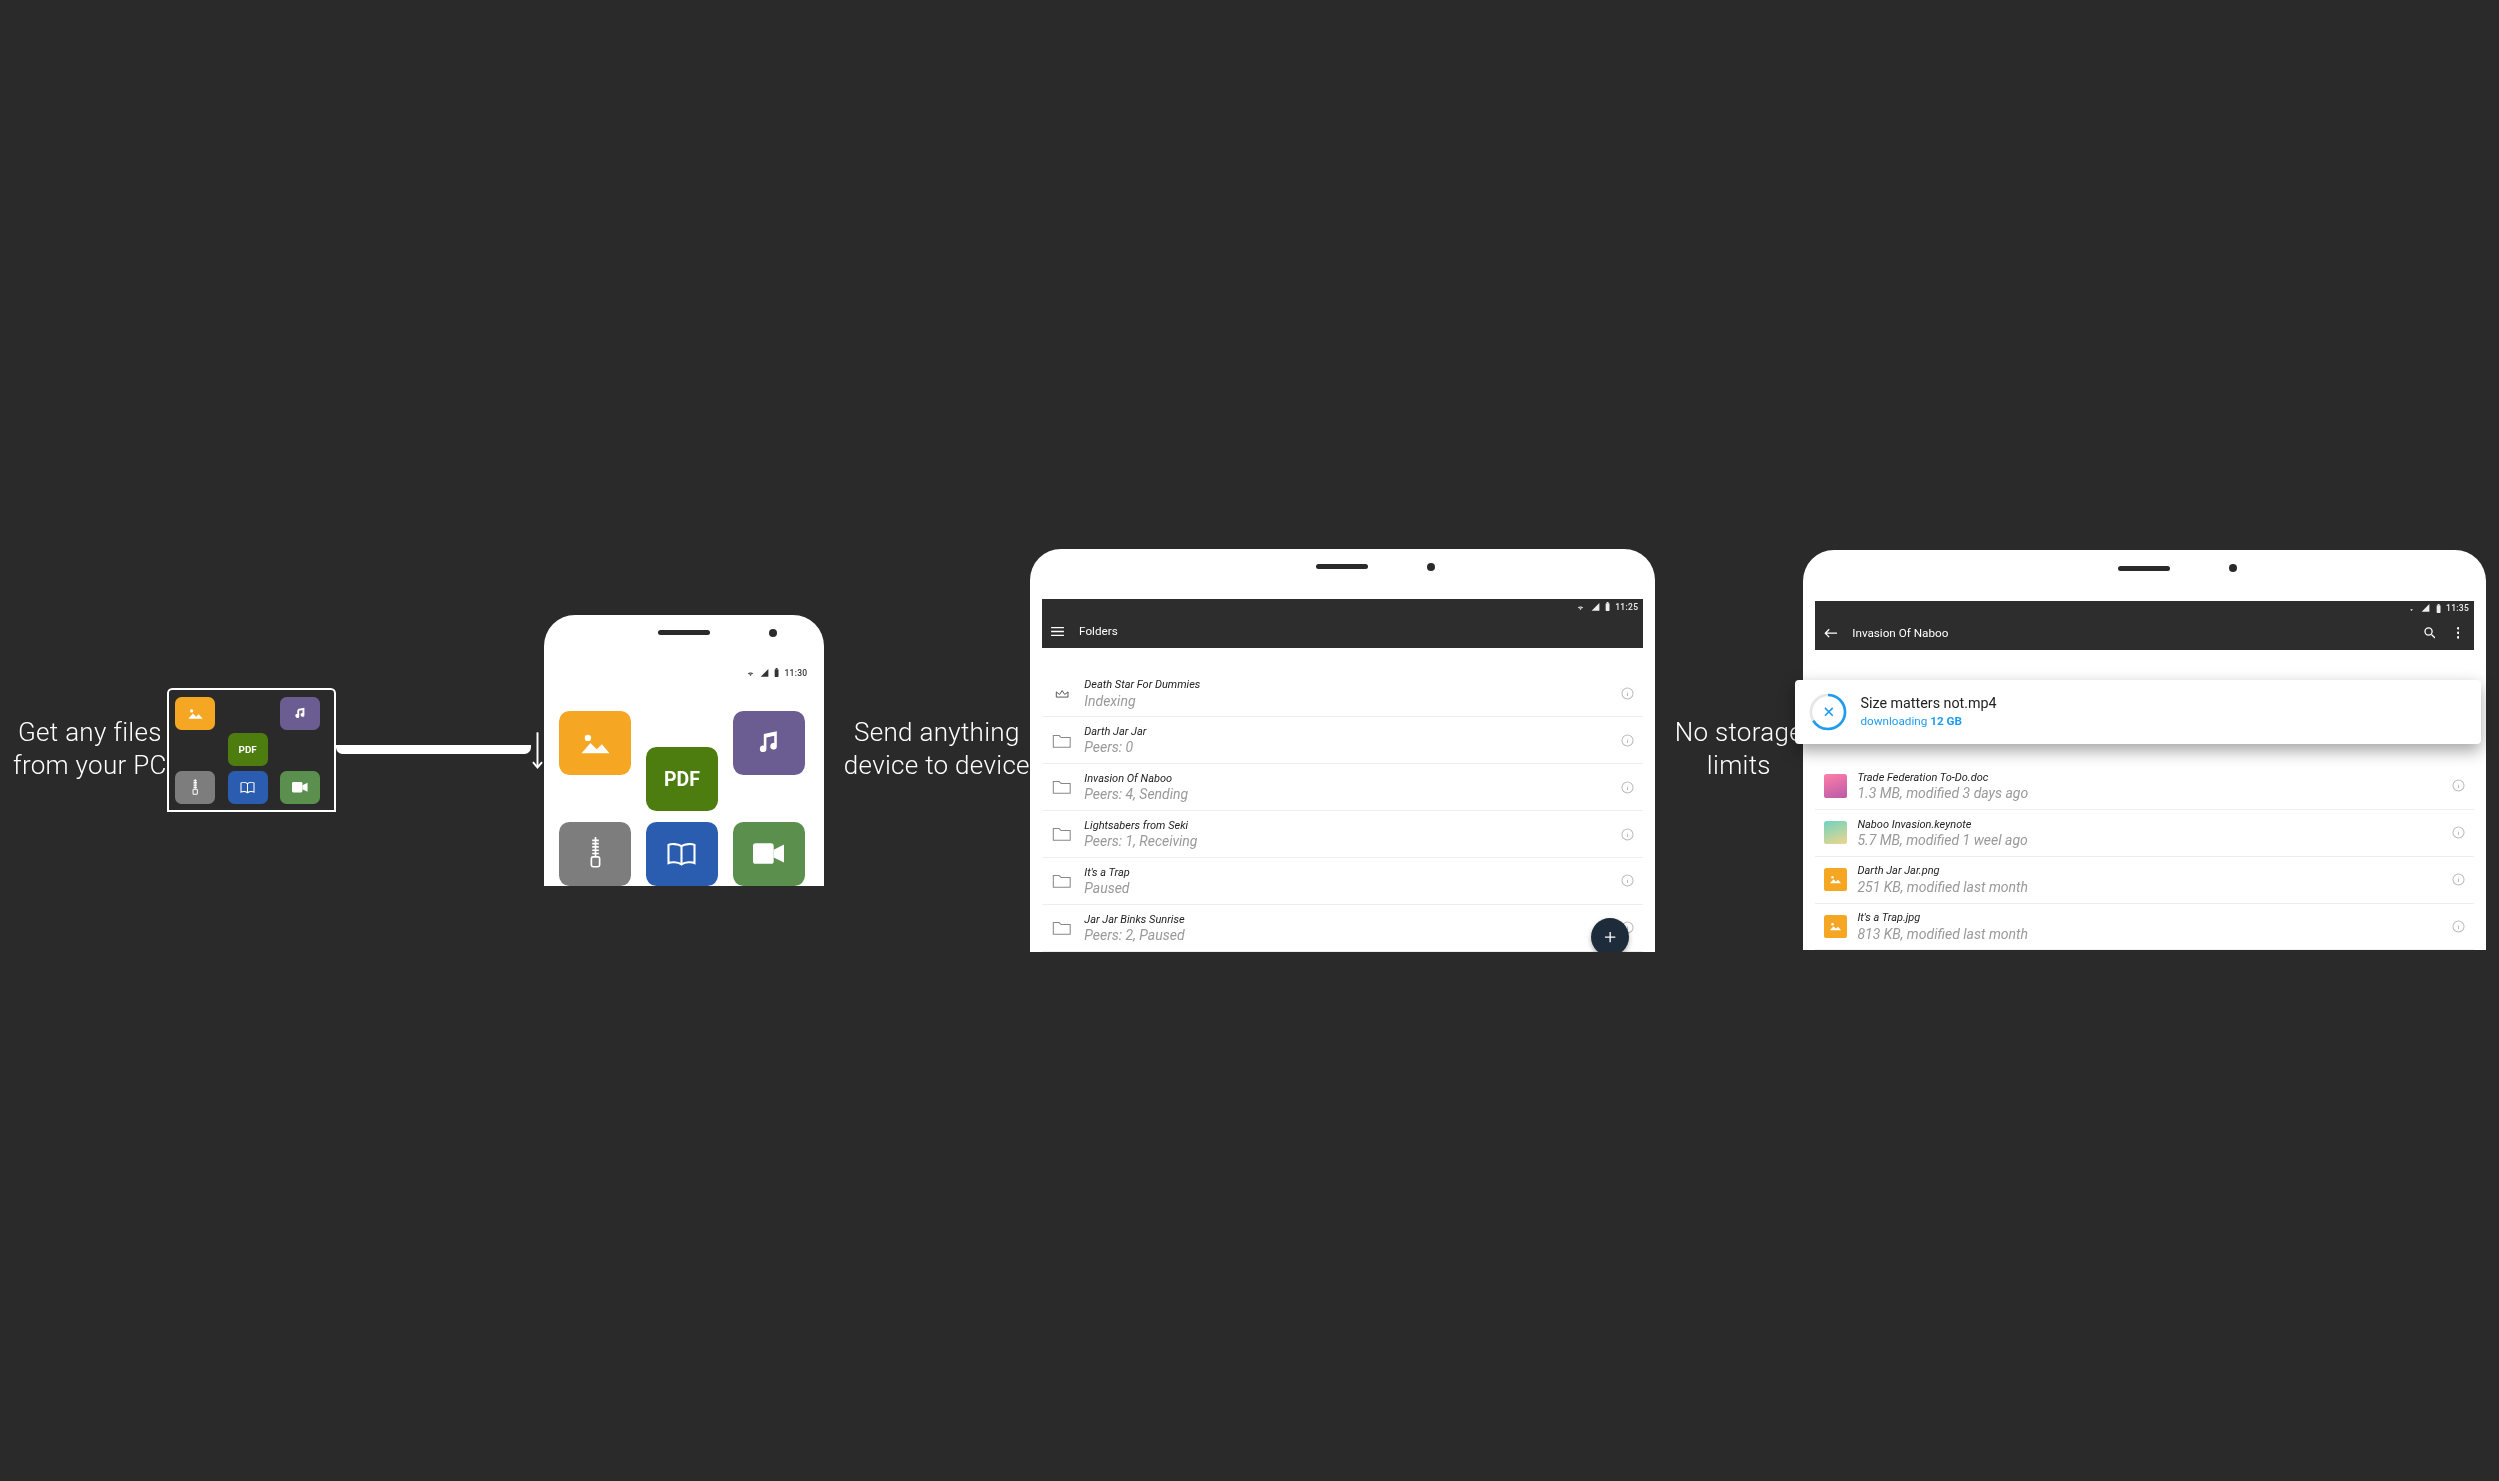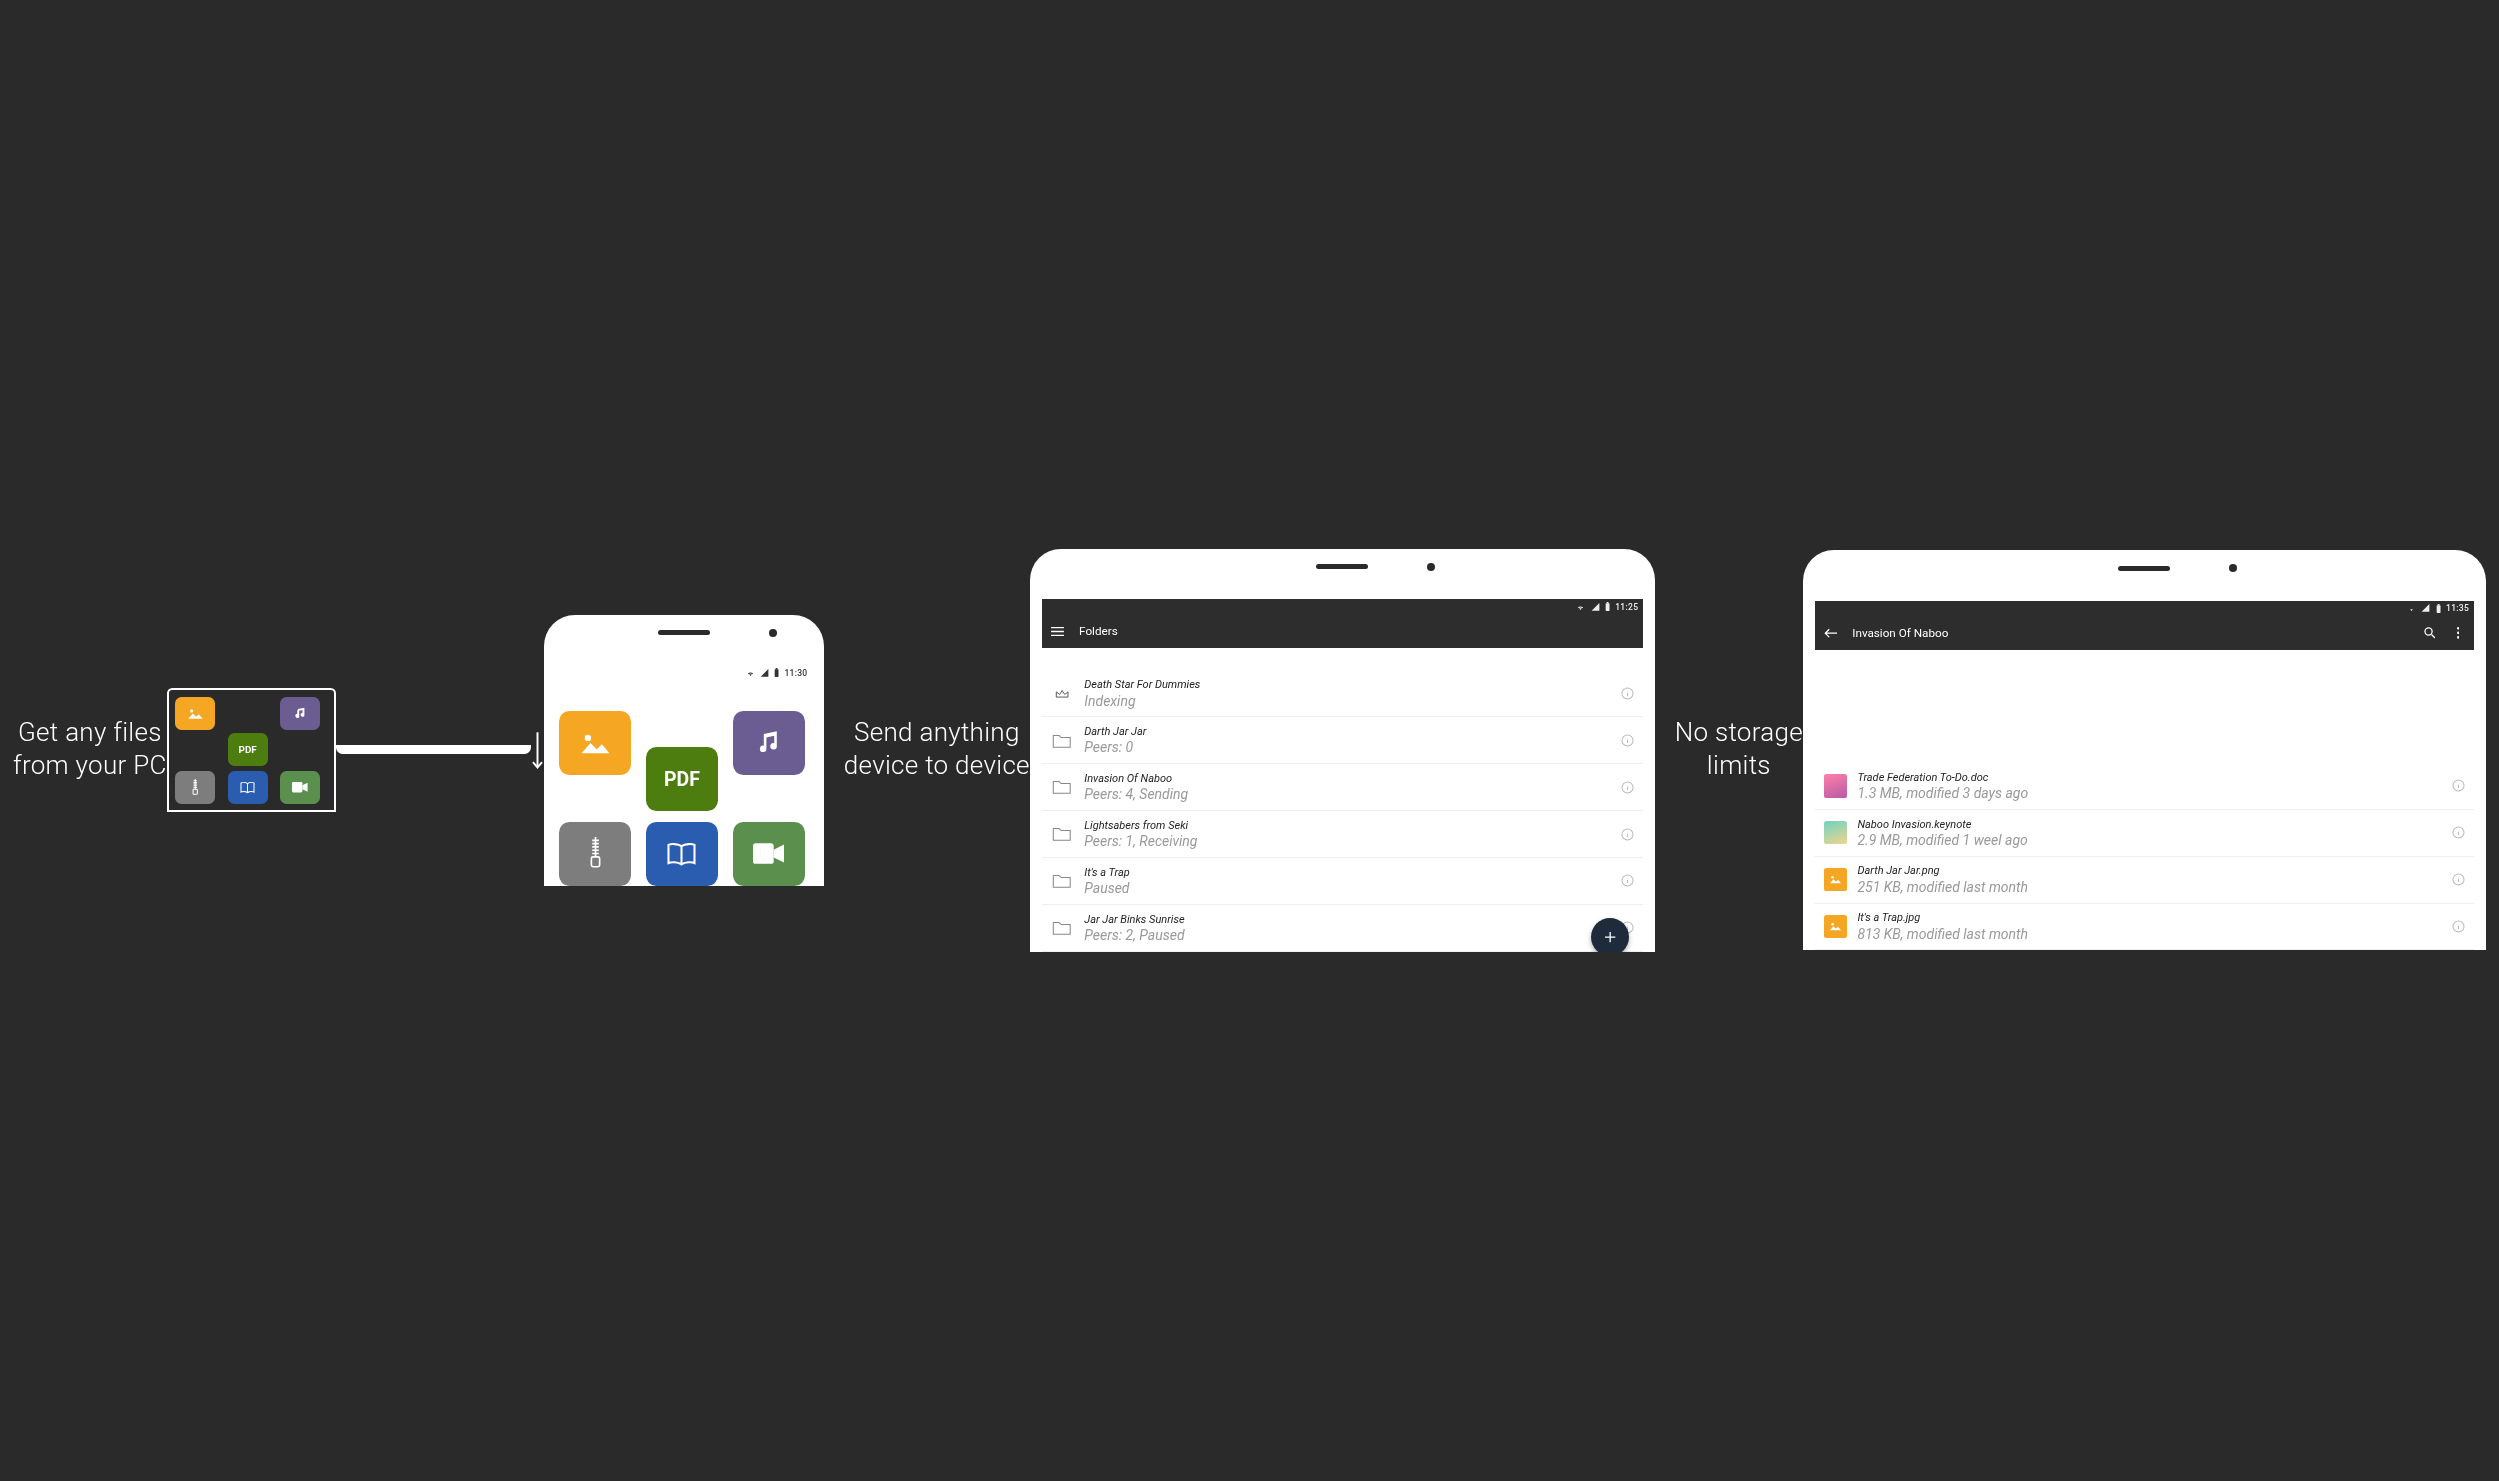--- a/index.html
+++ b/index.html
@@ -490,41 +490,61 @@
             <svg width="2.6" height="11.7" viewBox="0 0 4 18" fill="#fff">
                 <circle cx="2" cy="2" r="2"></circle>
                 <circle cx="2" cy="9" r="2"></circle>
                 <circle cx="2" cy="16" r="2"></circle>
               </svg>
           </div>
         </div>
       </div>
 
       <div class="screenwrap">
+        <div class="dl-card">
+          <div class="dl-ring">
+            <svg class="ring" viewBox="0 0 58 58">
+              <circle cx="29" cy="29" r="26" fill="none" stroke="#e6e6e6" stroke-width="4"></circle>
+              <circle cx="29" cy="29" r="26" fill="none" stroke="#1e9df0" stroke-width="4" stroke-dasharray="163" stroke-dashoffset="55" transform="rotate(-90 29 29)"></circle>
+            </svg>
+            <span class="dl-x">
+              <svg width="11.7" height="11.7" viewBox="0 0 18 18" stroke="#1e9df0" stroke-width="2.5">
+                  <path d="M3 3 L15 15 M15 3 L3 15"></path>
+                </svg>
+            </span>
+          </div>
+          <div class="dl-txt">
+            <div class="fname">Size matters not.mp4</div>
+            <div class="status">
+              <span>downloading</span>
+              <b>12 GB</b>
+            </div>
+          </div>
+        </div>
 
         <div style="height:91px;"></div>
         <div id="files-mount">
             <div class="row">
               <div class="thumb-sq th-pink"></div>
               <div class="txt">
                 <div class="title">Trade Federation To-Do.doc</div>
                 <div class="sub">1.3 MB, modified 3 days ago</div>
               </div>
               <div class="info">
                 <svg width="13" height="13" viewBox="0 0 20 20" fill="none" stroke="#bbb" stroke-width="1.6">
                   <circle cx="10" cy="10" r="8.5"></circle>
                   <path d="M10 9v5M10 6v0.5"></path>
                 </svg>
               </div>
             </div>
             <div class="row">
               <div class="thumb-sq th-teal"></div>
               <div class="txt">
                 <div class="title">Naboo Invasion.keynote</div>
-                <div class="sub">2.9 MB, modified 1 weel ago</div>
+                <div class="sub">5.7 MB, modified 1 weel ago</div>
               </div>
               <div class="info">
                 <svg width="13" height="13" viewBox="0 0 20 20" fill="none" stroke="#bbb" stroke-width="1.6">
                   <circle cx="10" cy="10" r="8.5"></circle>
                   <path d="M10 9v5M10 6v0.5"></path>
                 </svg>
               </div>
             </div>
             <div class="row">
               <div class="thumb-sq th-orange">

